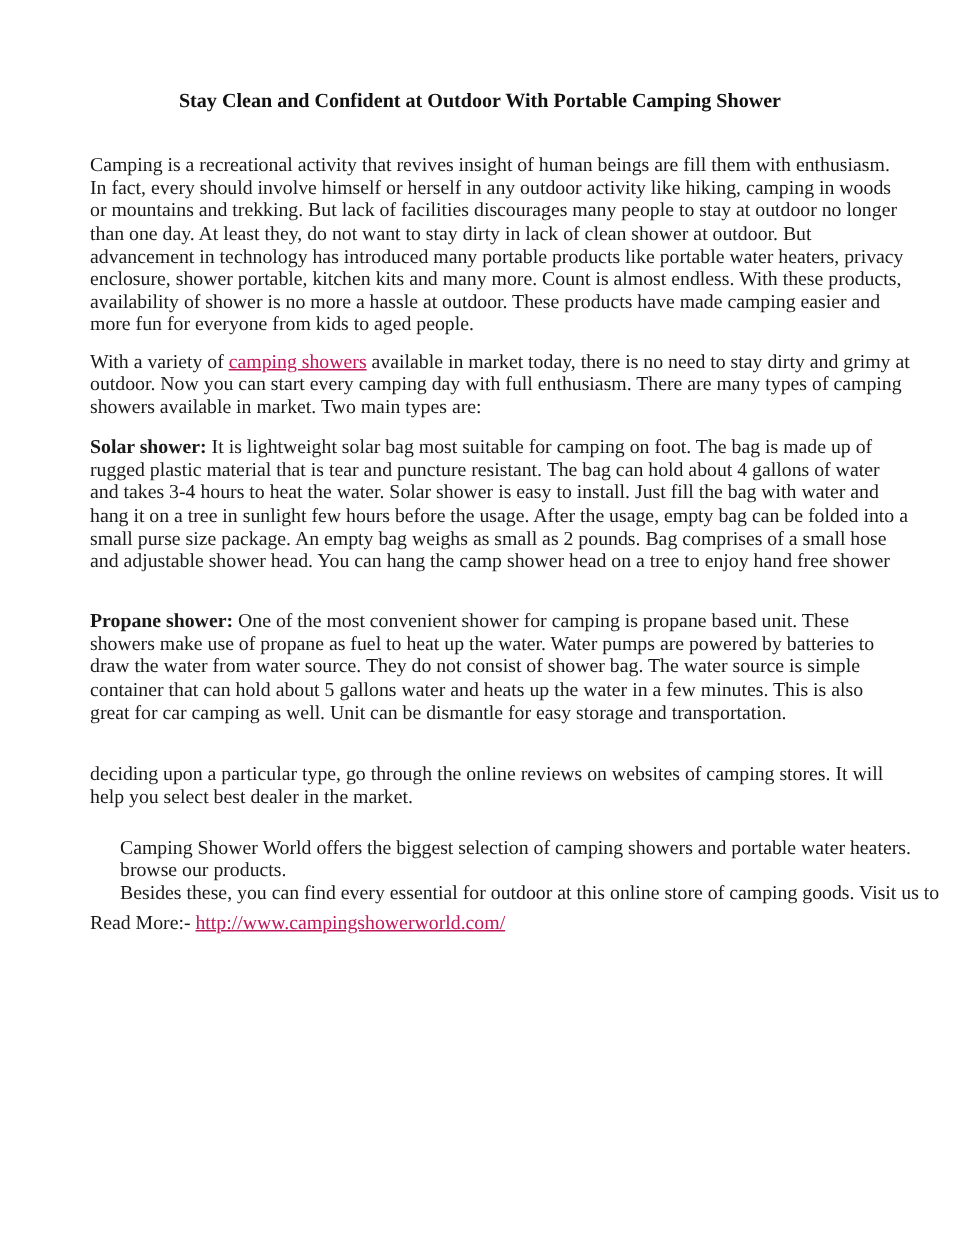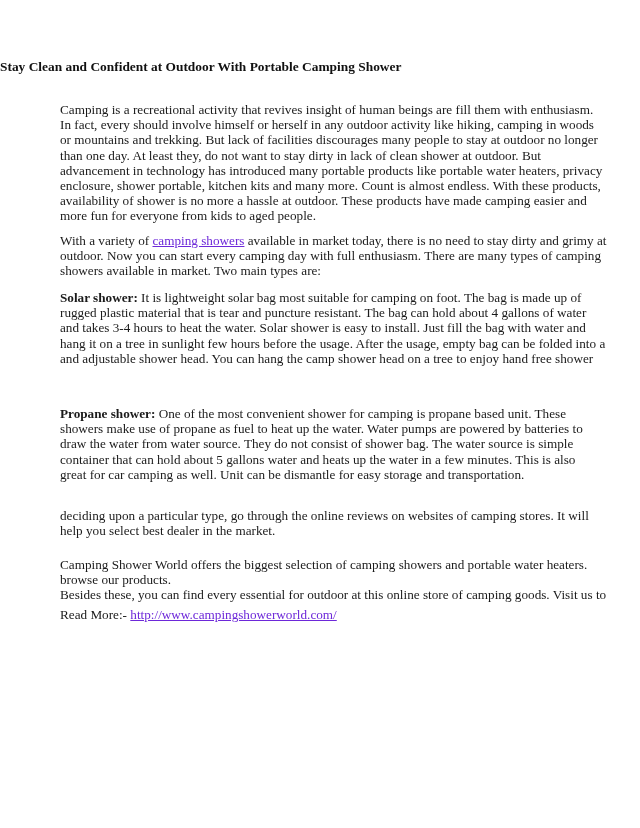--- a/index.html
+++ b/index.html
@@ -3,30 +3,30 @@
 <meta charset="utf-8">
 <style>
   html, body { margin: 0; padding: 0; background: #ffffff; }
   body {
     width: 640px; height: 828px; position: relative; overflow: hidden;
     font-family: "Liberation Serif", "DejaVu Serif", serif;
     color: #1a1a1a;
   }
   .title {
     position: absolute; left: 0; width: 640px; top: 59px;
-    font-weight: bold; font-size: 13.4px; line-height: 16px;
+    text-align: center; font-weight: bold; font-size: 13.4px; line-height: 16px;
     color: #111;
   }
   .para {
     position: absolute; left: 60px; width: 540px;
     font-size: 13.2px; line-height: 15.2px;
   }
   .line { display: block; white-space: nowrap; }
   .bold { font-weight: bold; }
-  a.link { color: #6d28d9; text-decoration: underline; }
+  a.link { color: #be185d; text-decoration: underline; }
 </style>
 </head>
 <body>
 
 <div>
 
   <div class="title">Stay Clean and Confident at Outdoor With Portable Camping Shower</div>
 
   <div class="para" style="top:102px;">
     <span class="line">Camping is a recreational activity that revives insight of human beings are fill them with enthusiasm.</span>
@@ -43,37 +43,38 @@
     <span class="line"><span>With a variety of </span><a class="link" href="#">camping showers</a><span> available in market today, there is no need to stay dirty and grimy at</span></span>
     <span class="line">outdoor. Now you can start every camping day with full enthusiasm. There are many types of camping</span>
     <span class="line">showers available in market. Two main types are:</span>
   </div>
 
   <div class="para" style="top:290px;">
     <span class="line"><span class="bold">Solar shower:</span><span> It is lightweight solar bag most suitable for camping on foot. The bag is made up of</span></span>
     <span class="line">rugged plastic material that is tear and puncture resistant. The bag can hold about 4 gallons of water</span>
     <span class="line">and takes 3-4 hours to heat  the water. Solar shower is easy to install. Just fill the bag with water and</span>
     <span class="line">hang it on a tree in sunlight few hours before the usage. After the usage, empty bag can be folded into a</span>
+    <span class="line">small purse size package. An empty bag weighs as small as 2 pounds. Bag comprises of a small hose</span>
     <span class="line">and adjustable shower head. You can hang the camp shower head on a tree to enjoy hand free shower</span>
   </div>
 
   <div class="para" style="top:406px;">
     <span class="line"><span class="bold">Propane shower:</span><span> One of the most convenient shower for camping is propane based unit. These</span></span>
     <span class="line">showers make use of propane as fuel to heat up the water. Water pumps are powered by batteries to</span>
     <span class="line">draw the water from water source. They do not consist of shower bag. The water source is simple</span>
     <span class="line">container that can hold about 5 gallons water and heats up the water in a few minutes. This is also</span>
     <span class="line">great for car camping as well. Unit can be dismantle for easy storage and transportation.</span>
   </div>
 
   <div class="para" style="top:508px;">
     <span class="line">deciding upon a particular type, go through the online reviews on websites of camping stores. It will</span>
     <span class="line">help you select best dealer in the market.</span>
   </div>
 
-  <div class="para" style="top:557px;">
+  <div class="para" style="top:557px;margin-left:20px;">
     <span class="line">Camping Shower World offers the biggest selection of camping showers and portable water heaters.</span>
     <span class="line">browse our products.</span>
     <span class="line">Besides these, you can find every essential for outdoor at this online store of camping goods. Visit us to</span>
   </div>
 
   <div class="para" style="top:607px;">
     <span class="line"><span>Read More:- </span><a class="link" href="#">http://www.campingshowerworld.com/</a></span>
   </div>
 
 </div>

